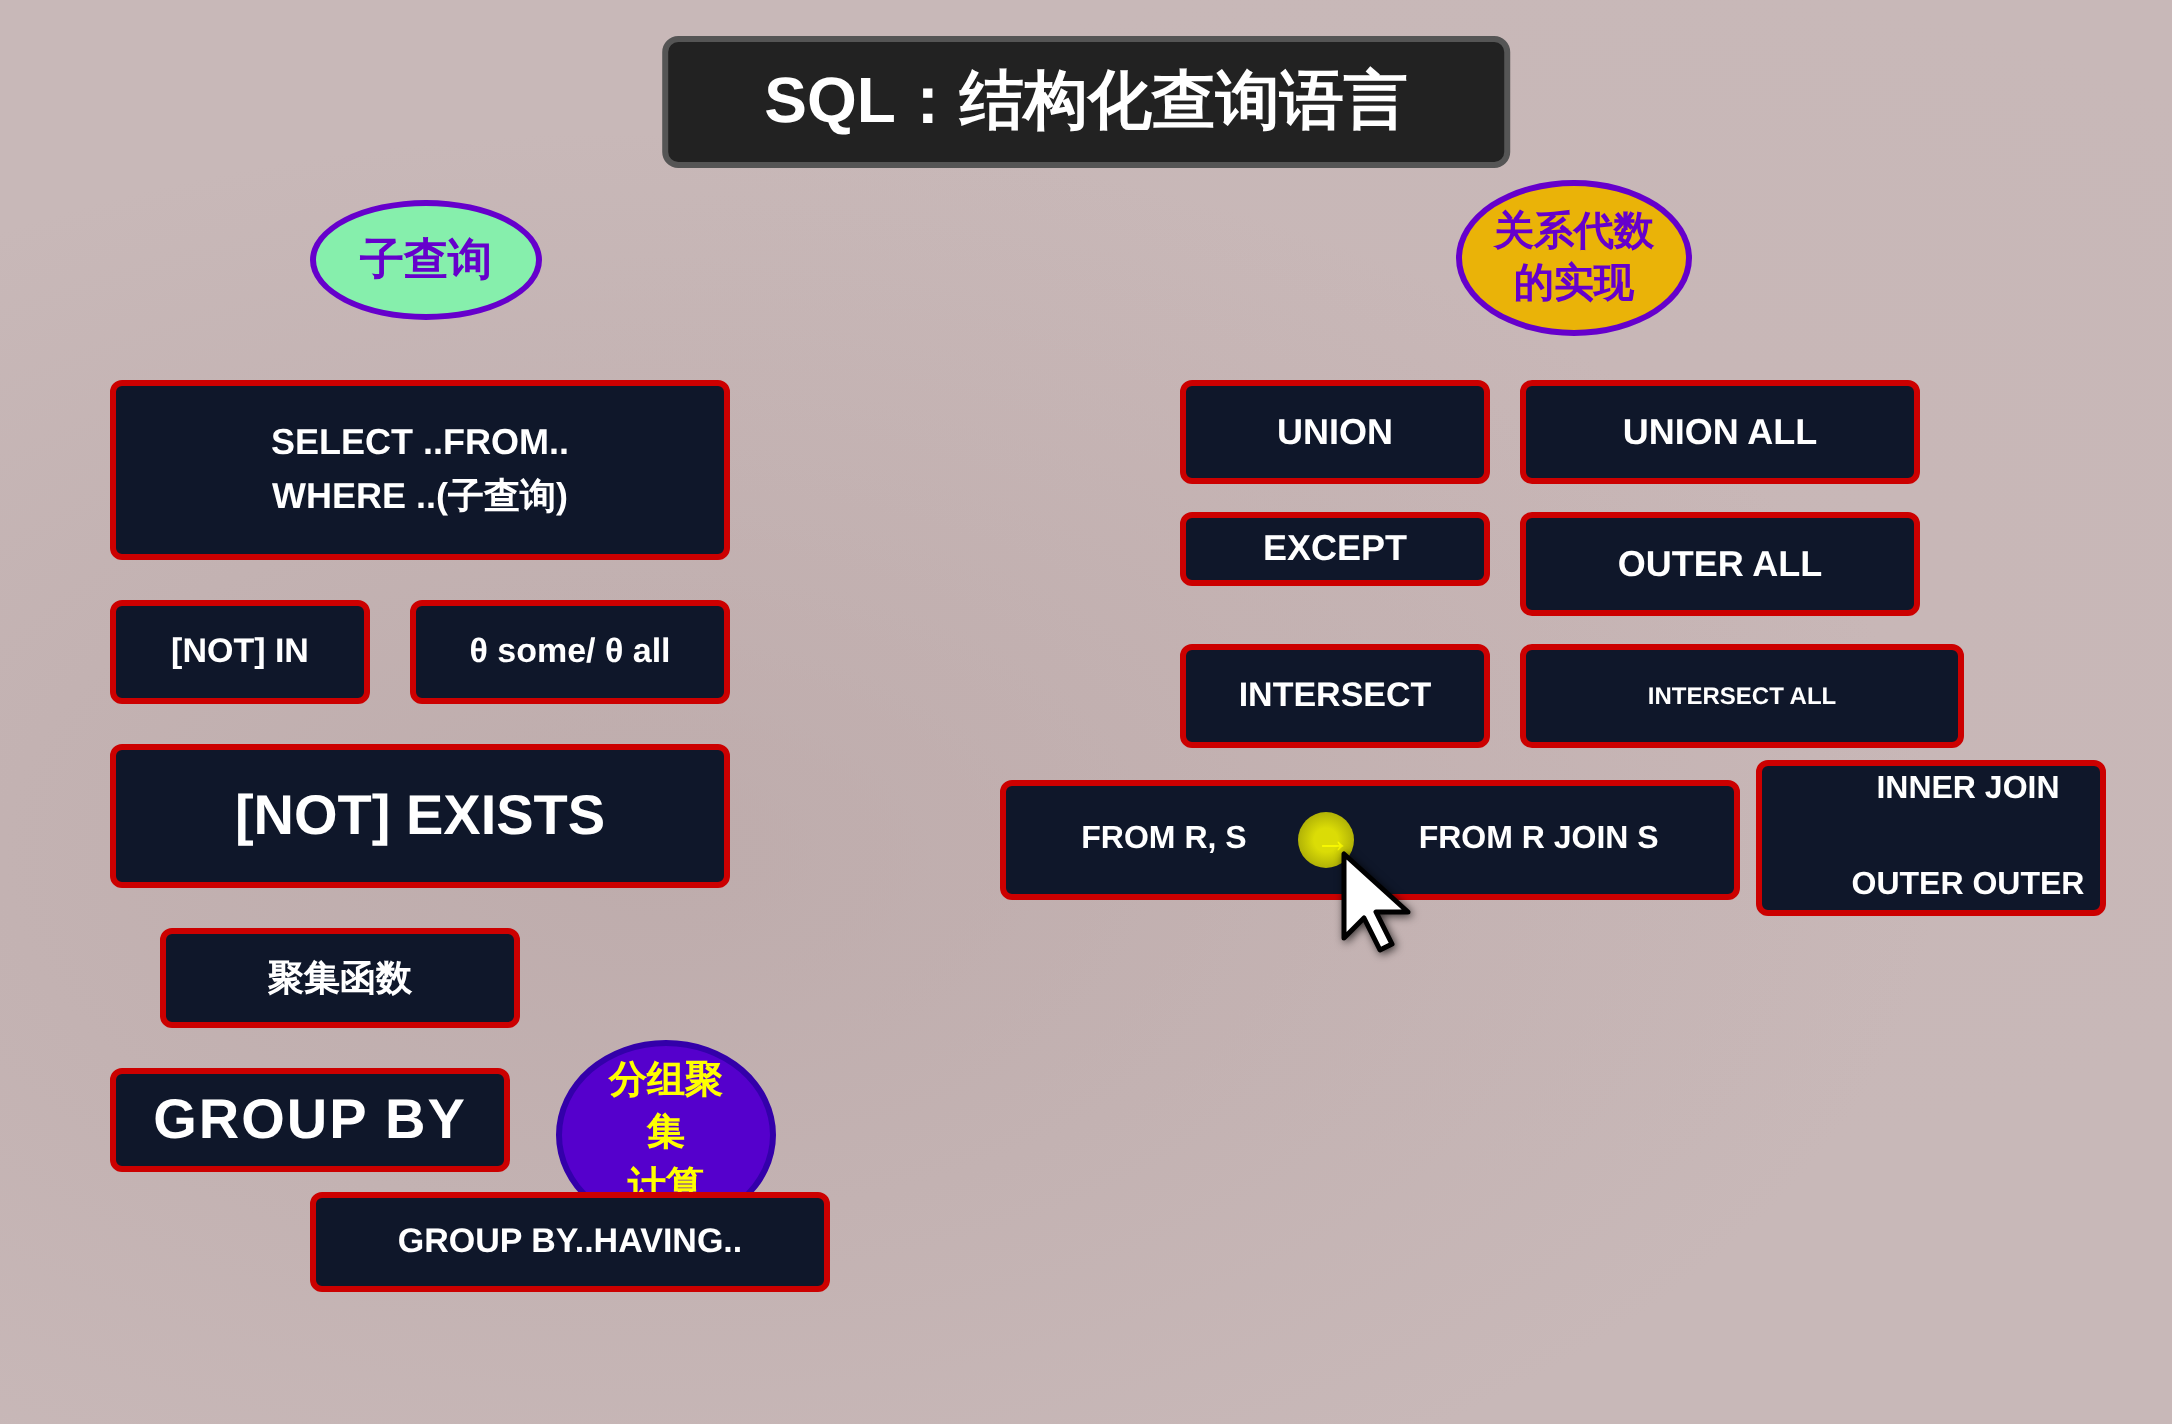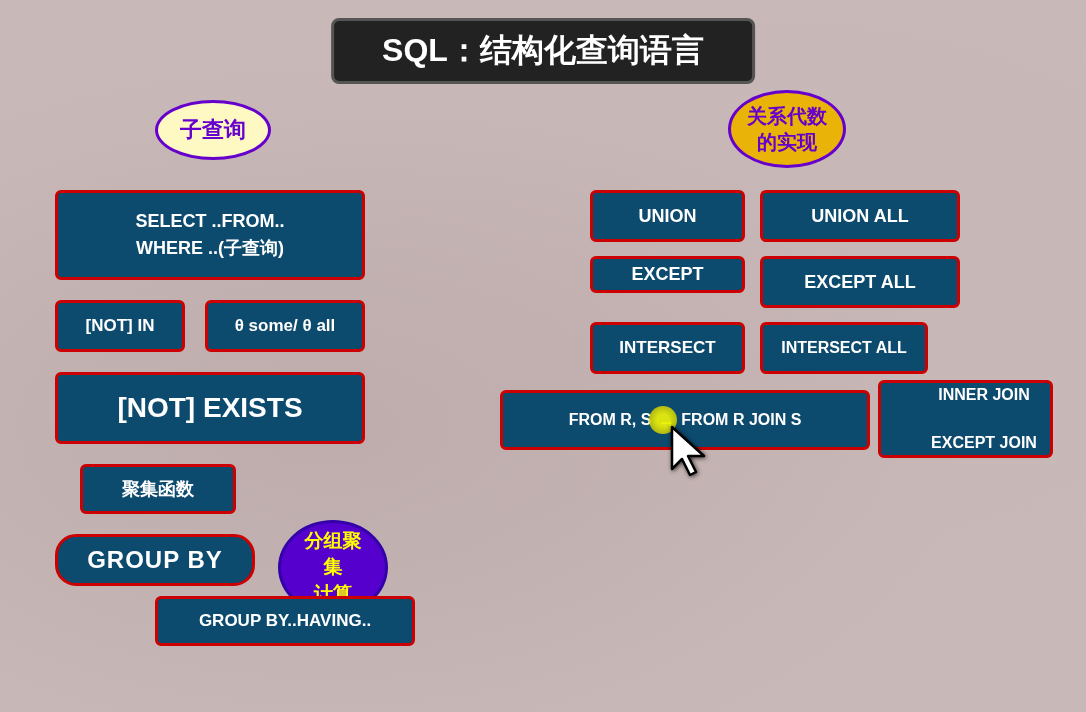--- a/index.html
+++ b/index.html
@@ -34,21 +34,21 @@
       font-weight: bold;
       white-space: nowrap;
       margin-top: 36px;
     }
 
     
     .label-zichaxun {
       position: absolute;
       top: 100px;
       left: 155px;
-      background: #fef9c3;
+      background: #86efac;
       border: 3px solid #6600cc;
       border-radius: 50%;
       padding: 12px 22px;
       color: #6600cc;
       font-size: 22px;
       font-weight: bold;
       text-align: center;
     }
 
     
@@ -63,21 +63,21 @@
       color: #6600cc;
       font-size: 20px;
       font-weight: bold;
       text-align: center;
       line-height: 1.3;
     }
 
     
     .box {
       position: absolute;
-      background: #0c4a6e;
+      background: #0f172a;
       border: 3px solid #cc0000;
       border-radius: 6px;
       color: white;
       font-weight: bold;
       text-align: center;
       display: flex;
       align-items: center;
       justify-content: center;
     }
 
@@ -113,34 +113,33 @@
       left: 55px;
       width: 310px;
       height: 72px;
       font-size: 28px;
       font-weight: 900;
     }
 
     .box-juju {
       top: 464px;
       left: 80px;
-      width: 156px;
+      width: 180px;
       height: 50px;
       font-size: 18px;
     }
 
     .box-groupby {
       top: 534px;
       left: 55px;
       width: 200px;
       height: 52px;
-      font-size: 24px;
+      font-size: 28px;
       font-weight: 900;
       letter-spacing: 1px;
-      border-radius: 21px;
     }
 
     .box-groupbyhaving {
       top: 596px;
       left: 155px;
       width: 260px;
       height: 50px;
       font-size: 17px;
       font-weight: 700;
     }
@@ -203,32 +202,33 @@
       top: 322px;
       left: 590px;
       width: 155px;
       height: 52px;
       font-size: 17px;
     }
 
     .box-intersectall {
       top: 322px;
       left: 760px;
-      width: 168px;
-      height: 52px;
-      font-size: 16px;
+      width: 222px;
+      height: 52px;
+      font-size: 12px;
     }
 
     .box-fromrs {
       top: 390px;
       left: 500px;
       width: 370px;
       height: 60px;
       font-size: 16px;
       font-weight: 700;
+      gap: 28px;
     }
 
     .box-innerjoin {
       top: 380px;
       left: 878px;
       width: 175px;
       height: 78px;
       font-size: 16px;
       font-weight: 700;
       line-height: 1.5;
@@ -319,40 +319,40 @@
 
 <div class="box box-unionall">
   <span>UNION ALL</span>
 </div>
 
 <div class="box box-except">
   <span>EXCEPT</span>
 </div>
 
 <div class="box box-exceptall">
-  <span>EXCEPT ALL</span>
+  <span>OUTER ALL</span>
 </div>
 
 <div class="box box-intersect">
   <span>INTERSECT</span>
 </div>
 
 <div class="box box-intersectall">
   <span>INTERSECT ALL</span>
 </div>
 
 <div class="box box-fromrs">
   <span>FROM R, S</span>
   <span class="arrow-span">→</span>
   <span>FROM R JOIN S</span>
 </div>
 
 <div class="box box-innerjoin">
   <span>INNER JOIN</span>
     <br>
-  <span>EXCEPT JOIN</span>
+  <span>OUTER OUTER</span>
 </div>
 
 <div class="yellow-dot"></div>
 
 <svg class="cursor-icon" viewBox="0 0 42 52" xmlns="http://www.w3.org/2000/svg">
   <polygon points="4,2 4,44 14,34 22,50 28,47 20,31 36,31" fill="white" stroke="black" stroke-width="2.5" stroke-linejoin="round"></polygon>
 </svg>
 
 </body></html>

